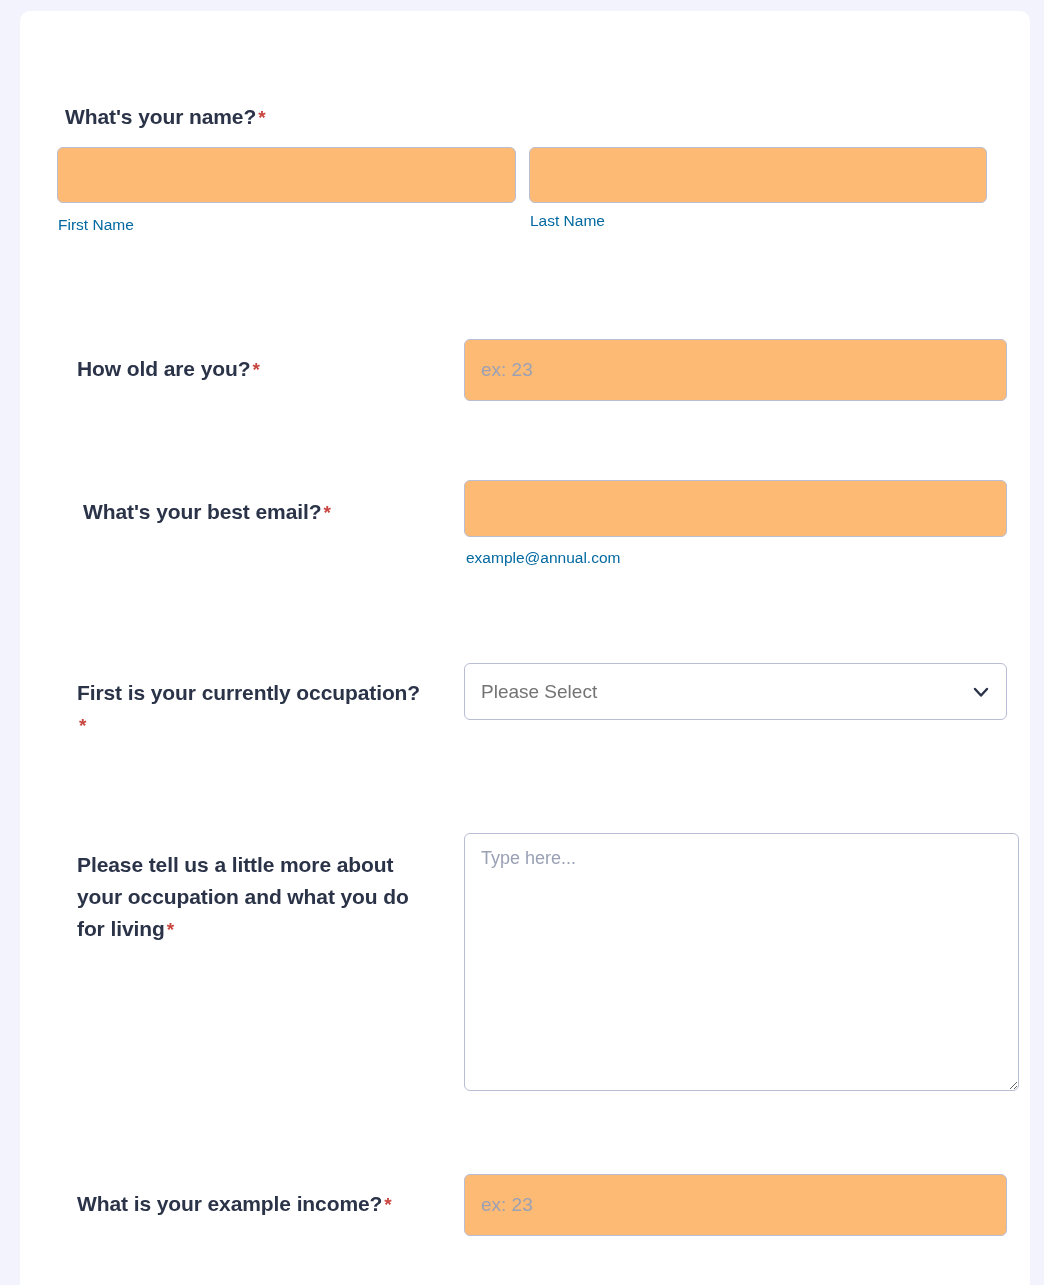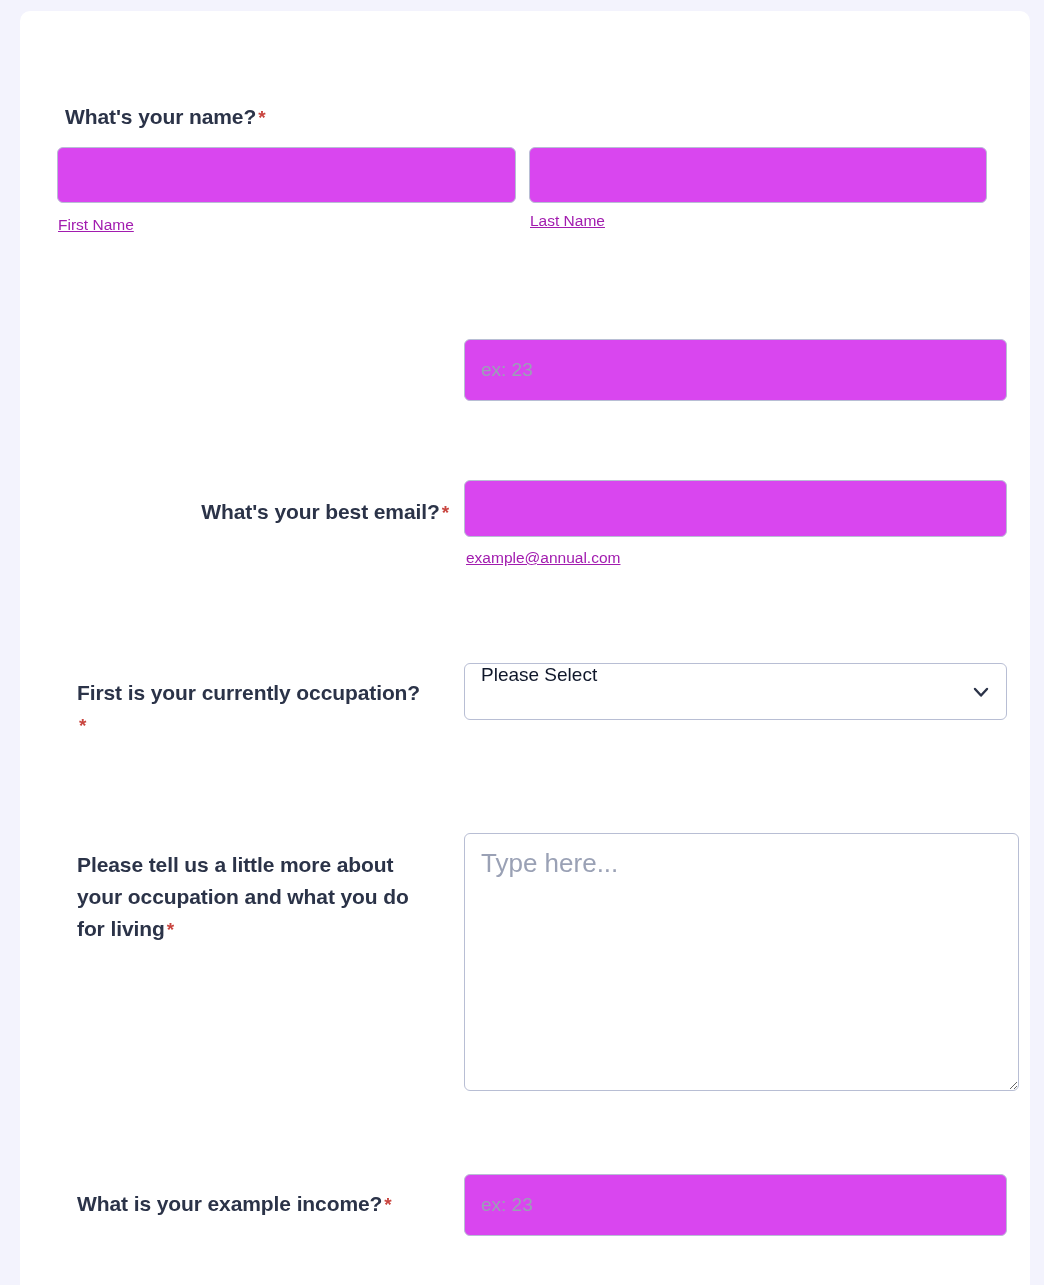--- a/index.html
+++ b/index.html
@@ -41,31 +41,30 @@
     letter-spacing: -0.1px;
   }
   .req-star {
     color: #c9453f;
     font-weight: bold;
     font-size: 19px;
     margin-left: 2px;
   }
 
   .sub-label {
-    color: #a21caf;
+    color: #0369a1;
     font-size: 15.5px;
     line-height: 20px;
     margin-top: 12px;
-    text-decoration: underline;
   }
 
   
   .txt-input {
     box-sizing: border-box;
-    background: #d946ef;
+    background: #fdba74;
     border: 1px solid #b8bed4;
     border-radius: 6px;
     font-family: "Liberation Sans", sans-serif;
     font-size: 19px;
     color: #2b3348;
     padding: 0 16px;
     outline: none;
     display: block;
   }
   .txt-input::placeholder {
@@ -77,46 +76,46 @@
     position: relative;
     display: inline-block;
   }
   .sel-input {
     box-sizing: border-box;
     background: #ffffff;
     border: 1px solid #b8bed4;
     border-radius: 6px;
     font-family: "Liberation Sans", sans-serif;
     font-size: 19px;
-    color: #0f172a;
+    color: #737373;
     padding: 0 46px 0 16px;
     outline: none;
     display: flex;
-    align-items: flex-start;
+    align-items: center;
     cursor: pointer;
     user-select: none;
   }
   .chev {
     position: absolute;
     right: 16px;
     top: 50%;
     transform: translateY(-50%);
     width: 20px;
     height: 20px;
     pointer-events: none;
     display: block;
   }
 
   .area-input {
     box-sizing: border-box;
     background: #ffffff;
     border: 1px solid #b8bed4;
     border-radius: 6px;
     font-family: "Liberation Sans", sans-serif;
-    font-size: 26px;
+    font-size: 18px;
     color: #2b3348;
     padding: 14px 16px;
     outline: none;
     resize: both;
     display: block;
   }
   .area-input::placeholder {
     color: #9aa1b5;
     opacity: 1;
   }
@@ -128,21 +127,21 @@
   #input-first-name  { position: absolute; left: 0px;   top: 0; width: 459px; height: 56px; }
   #input-last-name   { position: absolute; left: 472px; top: 0; width: 458px; height: 56px; }
   #sub-first-name    { position: absolute; left: 1px;   top: 56px; }
   #sub-last-name     { position: absolute; left: 473px; top: 52px; }
 
   #q-age             { left: 37px; top: 328px; width: 960px; height: 62px; }
   #q-age .q-label    { position: absolute; left: 20px; top: 14px; width: 360px; }
   #input-age         { position: absolute; left: 407px; top: 0px; width: 543px; height: 62px; }
 
   #q-email           { left: 37px; top: 469px; width: 960px; }
-  #q-email .q-label  { position: absolute; left: 12px; top: 16px; width: 380px; text-align: right; }
+  #q-email .q-label  { position: absolute; left: 26px; top: 16px; width: 380px; }
   #input-email       { position: absolute; left: 407px; top: 0px; width: 543px; height: 57px; }
   #sub-email         { position: absolute; left: 409px; top: 68px; margin-top: 0; }
 
   #q-occupation          { left: 37px; top: 652px; width: 960px; }
   #q-occupation .q-label { position: absolute; left: 20px; top: 14px; width: 350px; }
   #select-occupation     { position: absolute; left: 407px; top: 0px; width: 543px; height: 57px; }
 
   #q-about            { left: 37px; top: 822px; width: 960px; }
   #q-about .q-label   { position: absolute; left: 20px; top: 16px; width: 360px; }
   #input-about        { position: absolute; left: 407px; top: 0px; width: 555px; height: 258px; }
@@ -161,20 +160,21 @@
 
     <div id="name-row">
       <input class="txt-input" id="input-first-name" type="text" placeholder="" style="">
       <input class="txt-input" id="input-last-name" type="text" placeholder="" style="">
       <div class="sub-label" id="sub-first-name">First Name</div>
       <div class="sub-label" id="sub-last-name">Last Name</div>
     </div>
   </div>
 
   <div class="q-block" id="q-age">
+    <div class="q-label"><span>How old are you?</span><span class="req-star">*</span></div>
     <input class="txt-input" id="input-age" type="text" placeholder="ex: 23" style="">
   </div>
 
   <div class="q-block" id="q-email">
     <div class="q-label"><span>What's your best email?</span><span class="req-star">*</span></div>
     <input class="txt-input" id="input-email" type="text" placeholder="" style="">
     <div class="sub-label" id="sub-email">example@annual.com</div>
   </div>
 
   <div class="q-block" id="q-occupation">

